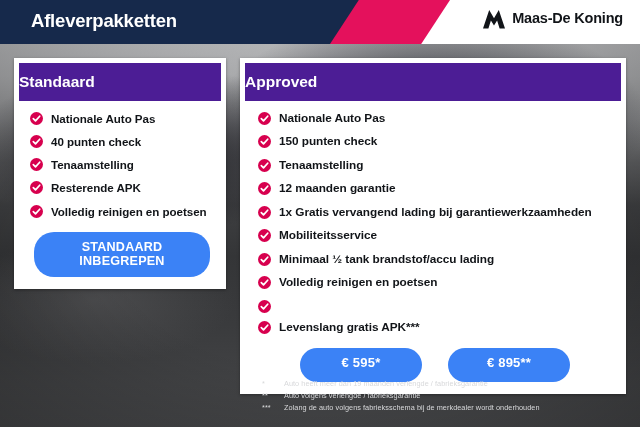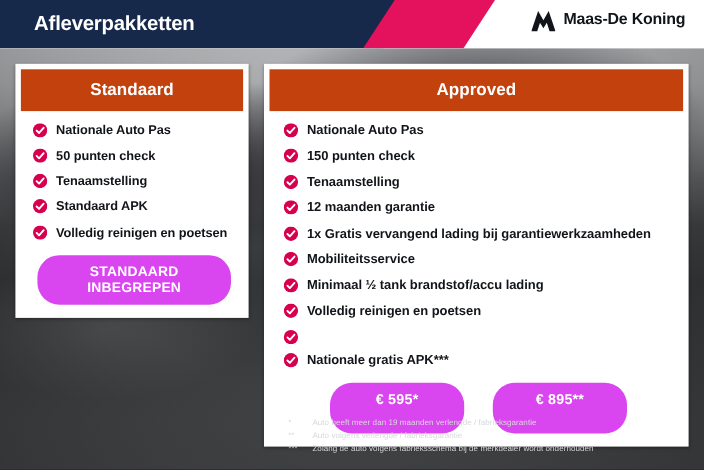--- a/index.html
+++ b/index.html
@@ -94,23 +94,23 @@
   
   .card {
     position: absolute;
     background: #ffffff;
     box-shadow: 0 1px 3px rgba(0,0,0,0.35);
   }
   .card-left  { left: 14px;  top: 58px; width: 212px; }
   .card-right { left: 240px; top: 58px; width: 386px; }
 
   .card-head {
-    background: #c2410c;
+    background: #4c1d95;
     color: #ffffff;
-    text-align: center;
+    text-align: left;
     font-size: 15.5px;
     font-weight: bold;
     padding: 10px 0 10px;
     margin: 5px 5px 0 5px;
   }
 
   .card-body { padding: 9px 0 10px; }
   .card-left  .card-body { padding-left: 16px; padding-right: 12px; }
   .card-right .card-body { padding-left: 18px; padding-right: 14px; }
 
@@ -139,42 +139,42 @@
     font-weight: bold;
     color: #111418;
     line-height: 1.48;
     letter-spacing: -0.05px;
   }
   .card-right .feat-text { font-size: 11.8px; }
 
   
   .pill {
     display: inline-block;
-    background: #d946ef;
+    background: #3b82f6;
     color: #ffffff;
     border-radius: 20px;
     font-weight: bold;
     text-align: center;
     letter-spacing: 0.2px;
   }
   .btn-standaard {
     margin: 12px 4px 2px 4px;
     padding: 8px 10px 9px;
     font-size: 12.6px;
     display: block;
   }
   .price-row {
     display: flex;
     justify-content: center;
     gap: 26px;
     margin-top: 12px;
     margin-bottom: 2px;
   }
   .price-btn {
-    padding: 7px 0 24px;
+    padding: 7px 0 12px;
     font-size: 13px;
     width: 122px;
   }
 
   
   .footnotes {
     position: absolute;
     left: 262px;
     top: 378px;
     width: 360px;
@@ -226,39 +226,39 @@
             </span>
           <span class="feat-text">Nationale Auto Pas</span>
         </li>
         <li>
           <span class="check" style="background: transparent;">
               <svg viewBox="0 0 13 13" width="13" height="13" style="display:block">
                 <circle cx="6.5" cy="6.5" r="6.5" fill="#d7004e"></circle>
                 <path d="M3.3 6.7 L5.5 8.9 L9.7 4.2" fill="none" stroke="#ffffff" stroke-width="1.7" stroke-linecap="round" stroke-linejoin="round"></path>
               </svg>
             </span>
-          <span class="feat-text">50 punten check</span>
+          <span class="feat-text">40 punten check</span>
         </li>
         <li>
           <span class="check" style="background: transparent;">
               <svg viewBox="0 0 13 13" width="13" height="13" style="display:block">
                 <circle cx="6.5" cy="6.5" r="6.5" fill="#d7004e"></circle>
                 <path d="M3.3 6.7 L5.5 8.9 L9.7 4.2" fill="none" stroke="#ffffff" stroke-width="1.7" stroke-linecap="round" stroke-linejoin="round"></path>
               </svg>
             </span>
           <span class="feat-text">Tenaamstelling</span>
         </li>
         <li>
           <span class="check" style="background: transparent;">
               <svg viewBox="0 0 13 13" width="13" height="13" style="display:block">
                 <circle cx="6.5" cy="6.5" r="6.5" fill="#d7004e"></circle>
                 <path d="M3.3 6.7 L5.5 8.9 L9.7 4.2" fill="none" stroke="#ffffff" stroke-width="1.7" stroke-linecap="round" stroke-linejoin="round"></path>
               </svg>
             </span>
-          <span class="feat-text">Standaard APK</span>
+          <span class="feat-text">Resterende APK</span>
         </li>
         <li>
           <span class="check" style="background: transparent;">
               <svg viewBox="0 0 13 13" width="13" height="13" style="display:block">
                 <circle cx="6.5" cy="6.5" r="6.5" fill="#d7004e"></circle>
                 <path d="M3.3 6.7 L5.5 8.9 L9.7 4.2" fill="none" stroke="#ffffff" stroke-width="1.7" stroke-linecap="round" stroke-linejoin="round"></path>
               </svg>
             </span>
           <span class="feat-text">Volledig reinigen en poetsen</span>
         </li>
@@ -351,21 +351,21 @@
               </svg>
             </span>
         </li>
         <li>
           <span class="check" style="background: transparent;">
               <svg viewBox="0 0 13 13" width="13" height="13" style="display:block">
                 <circle cx="6.5" cy="6.5" r="6.5" fill="#d7004e"></circle>
                 <path d="M3.3 6.7 L5.5 8.9 L9.7 4.2" fill="none" stroke="#ffffff" stroke-width="1.7" stroke-linecap="round" stroke-linejoin="round"></path>
               </svg>
             </span>
-          <span class="feat-text">Nationale gratis APK***</span>
+          <span class="feat-text">Levenslang gratis APK***</span>
         </li>
       </ul>
       <div class="price-row">
         <div class="pill price-btn">€ 595*</div>
         <div class="pill price-btn">€ 895**</div>
       </div>
     </div>
   </div>
 
   <div class="footnotes">

